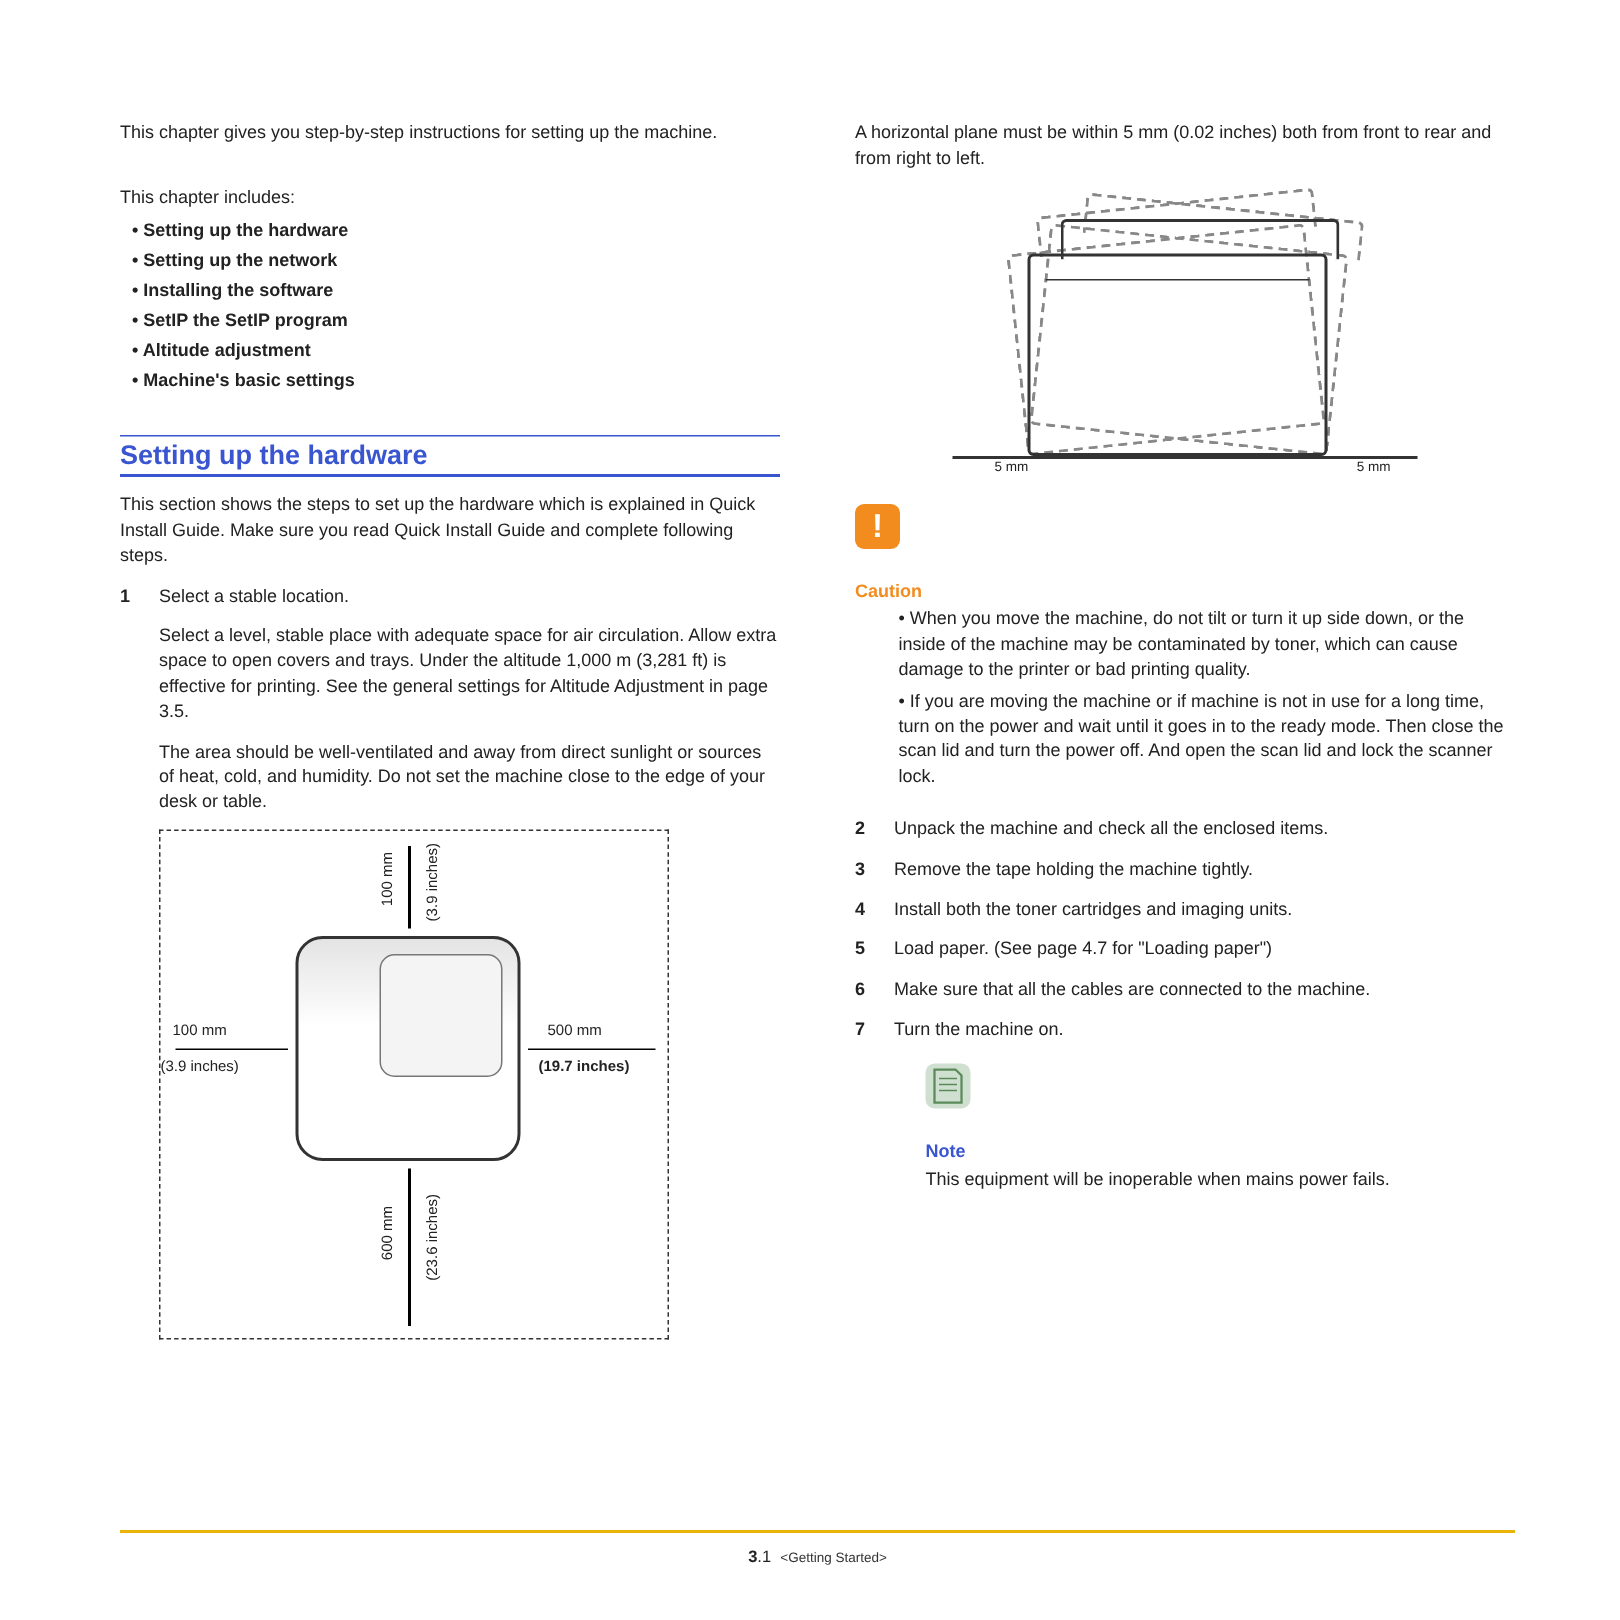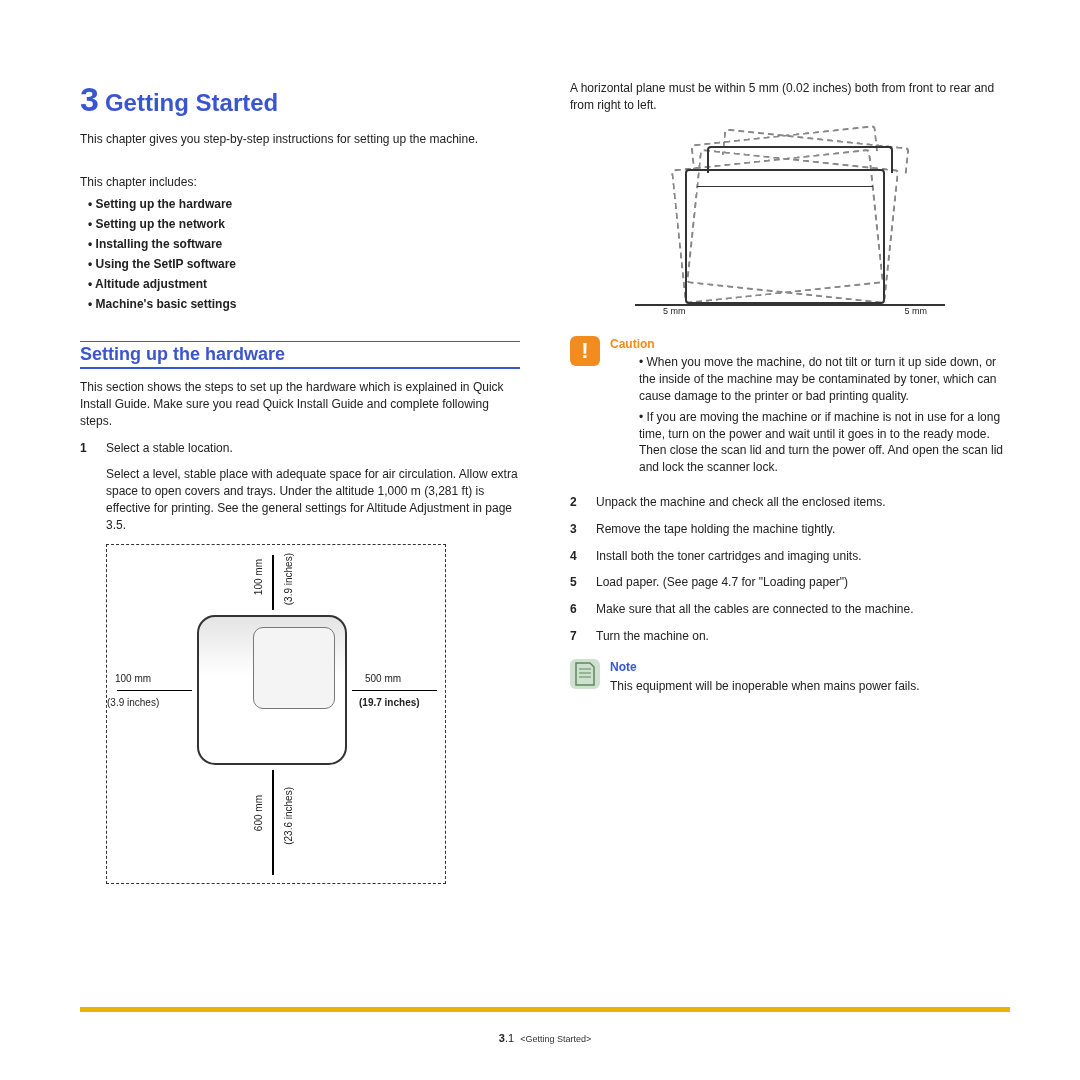--- a/index.html
+++ b/index.html
@@ -114,21 +114,21 @@
     top: -25px; left: 20px; right: -10px;
     height: 25px;
     border: 2.5px dashed #888;
     border-bottom: none;
     border-radius: 4px 4px 0 0;
   }
   .ghost.l { transform: rotate(-6deg); transform-origin: bottom left; }
   .ghost.r { transform: rotate(6deg); transform-origin: bottom right; }
   .baseline { position:absolute; bottom:18px; left:0; right:0; height:1.5px; background:#333;}
   .mm-label { position:absolute; bottom:8px; font-size:9px; }
-  .callout { display: flex; gap: 10px; margin-bottom: 14px; margin-top:6px; }
+  .callout { display: flex; gap: 20px; margin-bottom: 14px; margin-top:6px;flex-direction:column; }
   .callout-icon {
     width: 30px; height: 30px; flex: 0 0 30px;
     border-radius: 6px;
     position: relative;
   }
   .caution-ico { background: #f28c1e; }
   .caution-ico::before {
     content: "!";
     position: absolute; left:0; right:0; top:2px;
     text-align:center; color:#fff; font-weight:bold; font-size:22px;
@@ -138,60 +138,58 @@
   .callout-body { flex:1; line-height:1.4; }
   .callout-title.caution { color:#f28c1e; font-weight:bold; margin-bottom:2px; }
   .callout-title.note { color:#3a55d0; font-weight:bold; margin-bottom:2px; }
   .callout-body ul { list-style:none;margin-left:29px; }
   .callout-body li { margin-bottom:4px; }
   .callout-body li::before { content:"• "; }
   .footer {
     position: absolute;
     bottom: 36px;
     left: 80px; right: 70px;
-    border-top: 5px solid #eab308;
-    padding-top: 20px;
+    border-top: 2px solid #eab308;
+    padding-top: 10px;
     text-align: center;
     font-size: 11px;
   }
   .footer .pg { font-weight: bold; }
   .footer .crumb { font-size: 9px; color:#333; }
 </style>
 </head>
 <body>
 
 <div class="cols">
 
   <div class="col">
-    <div class="chapter-head">
-      <span class="chapter-num">3</span><span class="chapter-title">Getting Started</span>
-    </div>
     <p class="intro">This chapter gives you step-by-step instructions for setting up the machine.</p>
     <p class="includes-label">This chapter includes:</p>
     <ul class="toc">
       <li>Setting up the hardware</li>
       <li>Setting up the network</li>
       <li>Installing the software</li>
-      <li>Using the SetIP software</li>
+      <li>SetIP the SetIP program</li>
       <li>Altitude adjustment</li>
       <li>Machine's basic settings</li>
     </ul>
 
     <div>
       <div class="section-rule-top"></div>
       <div class="section-title">Setting up the hardware</div>
       <div class="section-rule-bot"></div>
     </div>
     <p class="body-text">This section shows the steps to set up the hardware which is explained in Quick Install Guide. Make sure you read Quick Install Guide and complete following steps.</p>
 
     <div class="step-row">
       <span class="step-num">1</span>
       <span>Select a stable location.</span>
     </div>
     <p class="indent-block">Select a level, stable place with adequate space for air circulation. Allow extra space to open covers and trays. Under the altitude 1,000 m (3,281 ft) is effective for printing. See the general settings for Altitude Adjustment in page 3.5.</p>
+    <p class="indent-block">The area should be well-ventilated and away from direct sunlight or sources of heat, cold, and humidity. Do not set the machine close to the edge of your desk or table.</p>
 
     <div class="diagram">
       <div class="printer-top"></div>
 
       <div class="arrow v" style="left:165px; top:10px; height:55px;"></div>
       <div class="dlabel vert" style="left:146px; top:14px;">100 mm</div>
       <div class="dlabel vert" style="left:176px; top:8px;">(3.9 inches)</div>
 
       <div class="arrow h" style="left:10px; top:145px; width:75px;"></div>
       <div class="dlabel" style="left:8px; top:128px;">100 mm</div>
@@ -247,21 +245,21 @@
     </div>
     <div class="step-row">
       <span class="step-num">6</span>
       <span>Make sure that all the cables are connected to the machine.</span>
     </div>
     <div class="step-row">
       <span class="step-num">7</span>
       <span>Turn the machine on.</span>
     </div>
 
-    <div class="callout" style="margin-top:14px;">
+    <div class="callout" style="margin-top:14px;margin-left:47px;">
       <div class="callout-icon note-ico">
         <svg viewBox="0 0 30 30">
             <path d="M6 4 L20 4 L24 8 L24 26 L6 26 Z" fill="none" stroke="#5a8a5a" stroke-width="1.5"></path>
             <path d="M9 10 L21 10 M9 14 L21 14 M9 18 L21 18" stroke="#5a8a5a" stroke-width="1"></path>
           </svg>
       </div>
       <div class="callout-body">
         <div class="callout-title note">Note</div>
         <div>This equipment will be inoperable when mains power fails.</div>
       </div>

